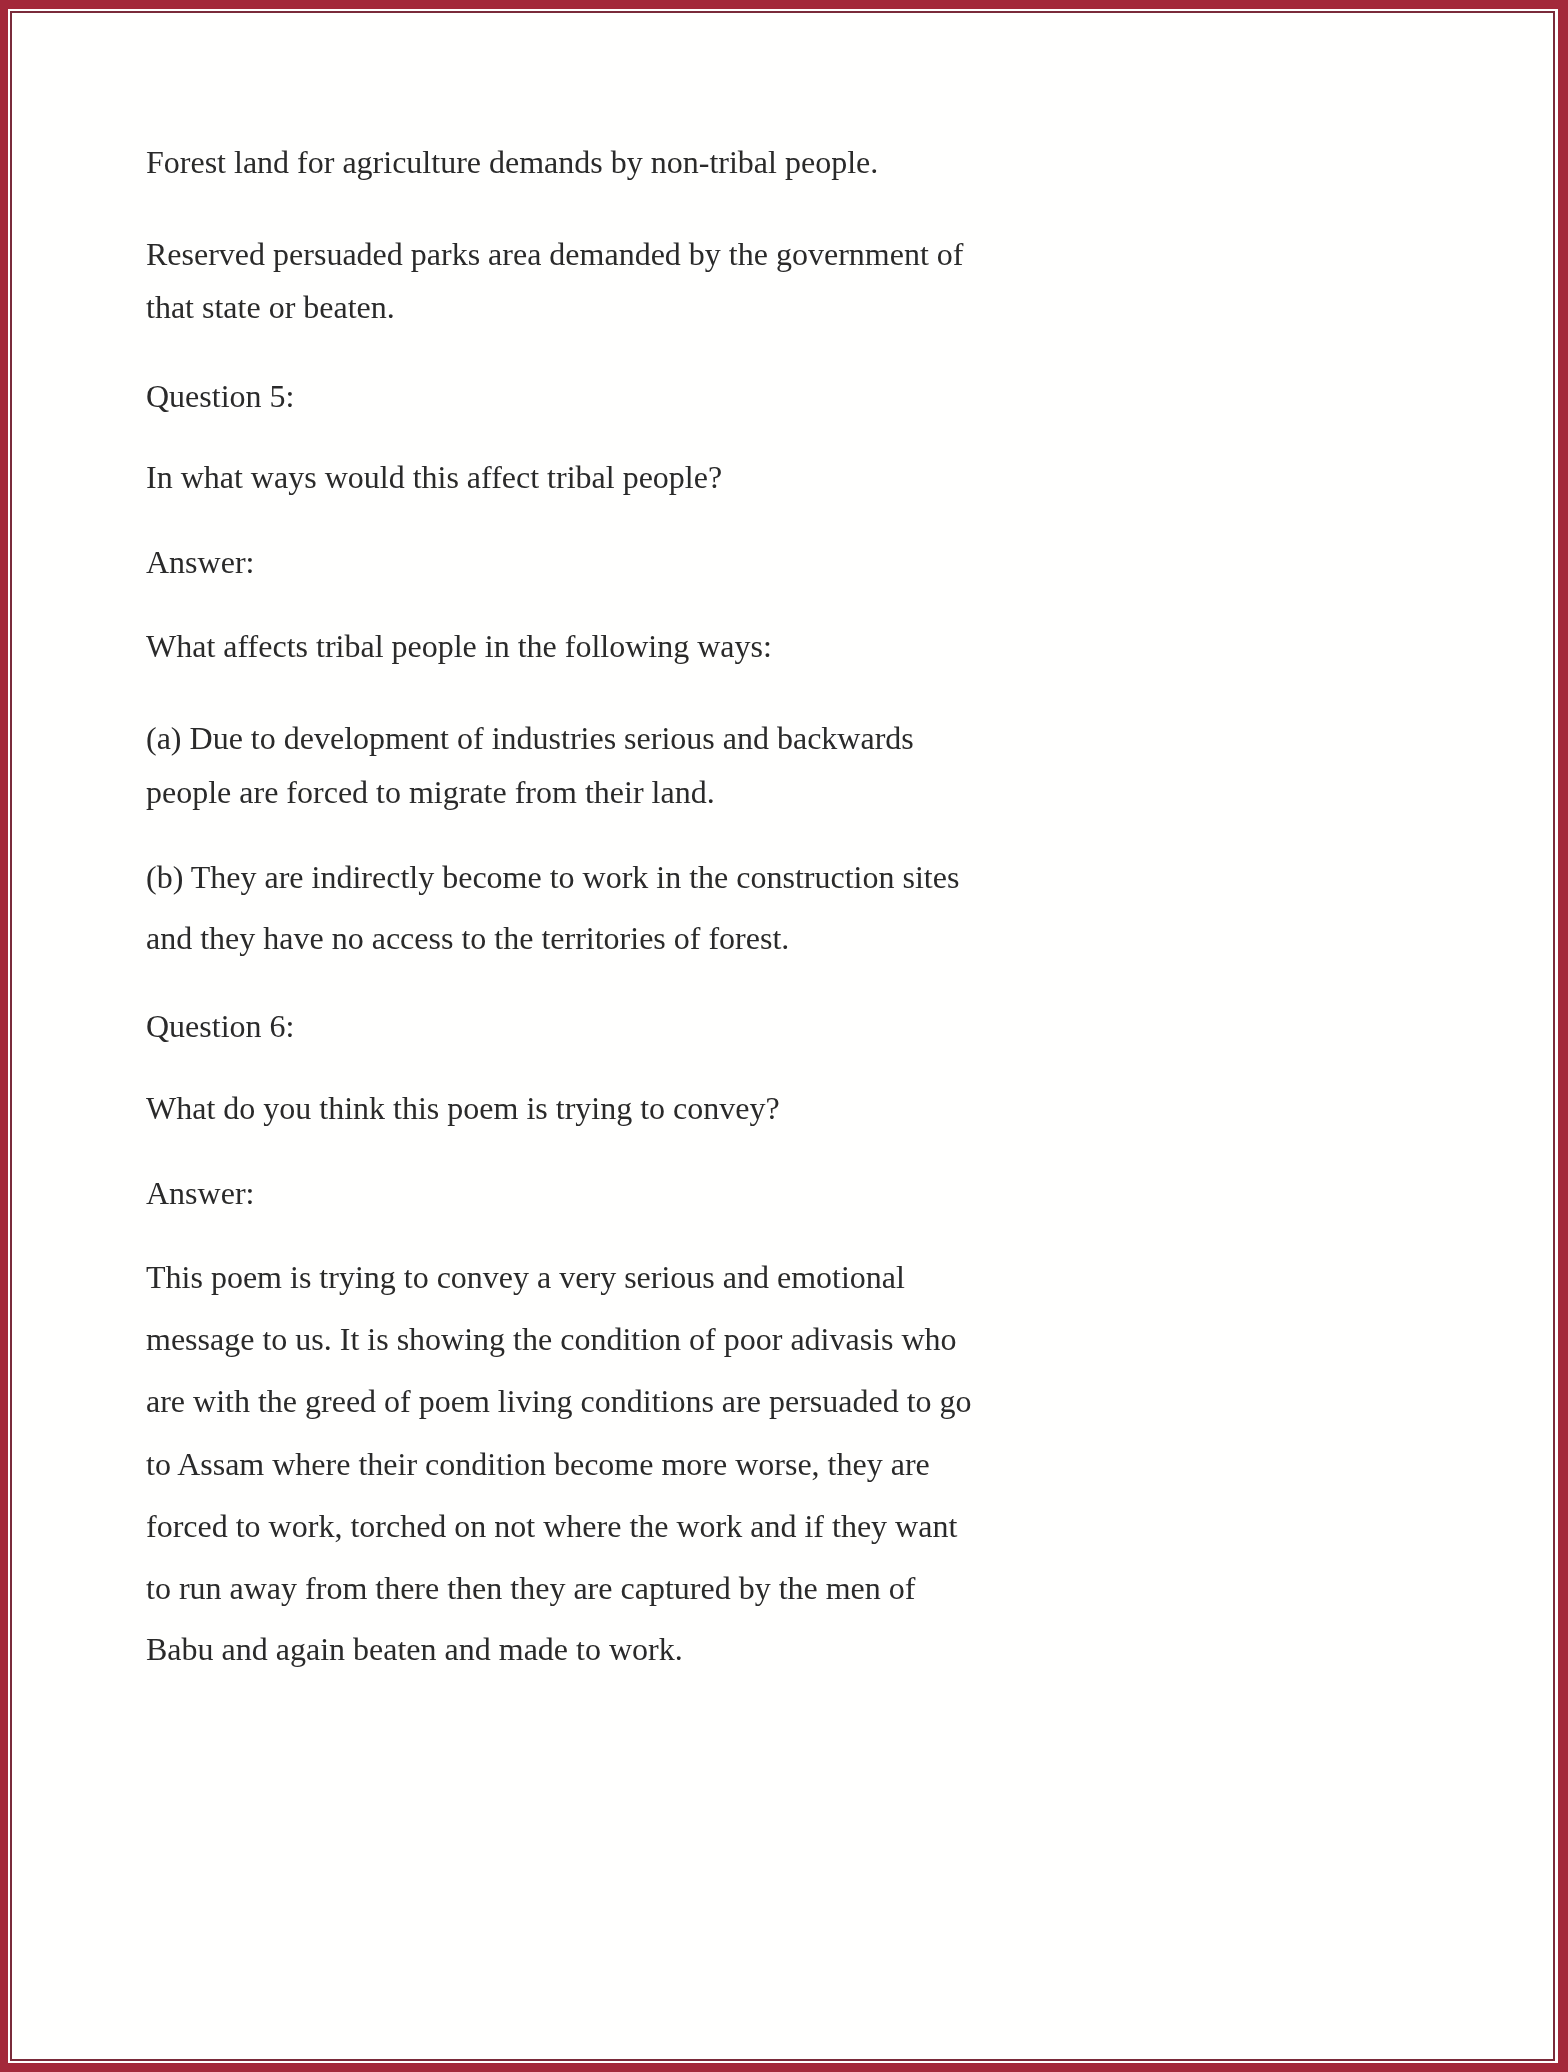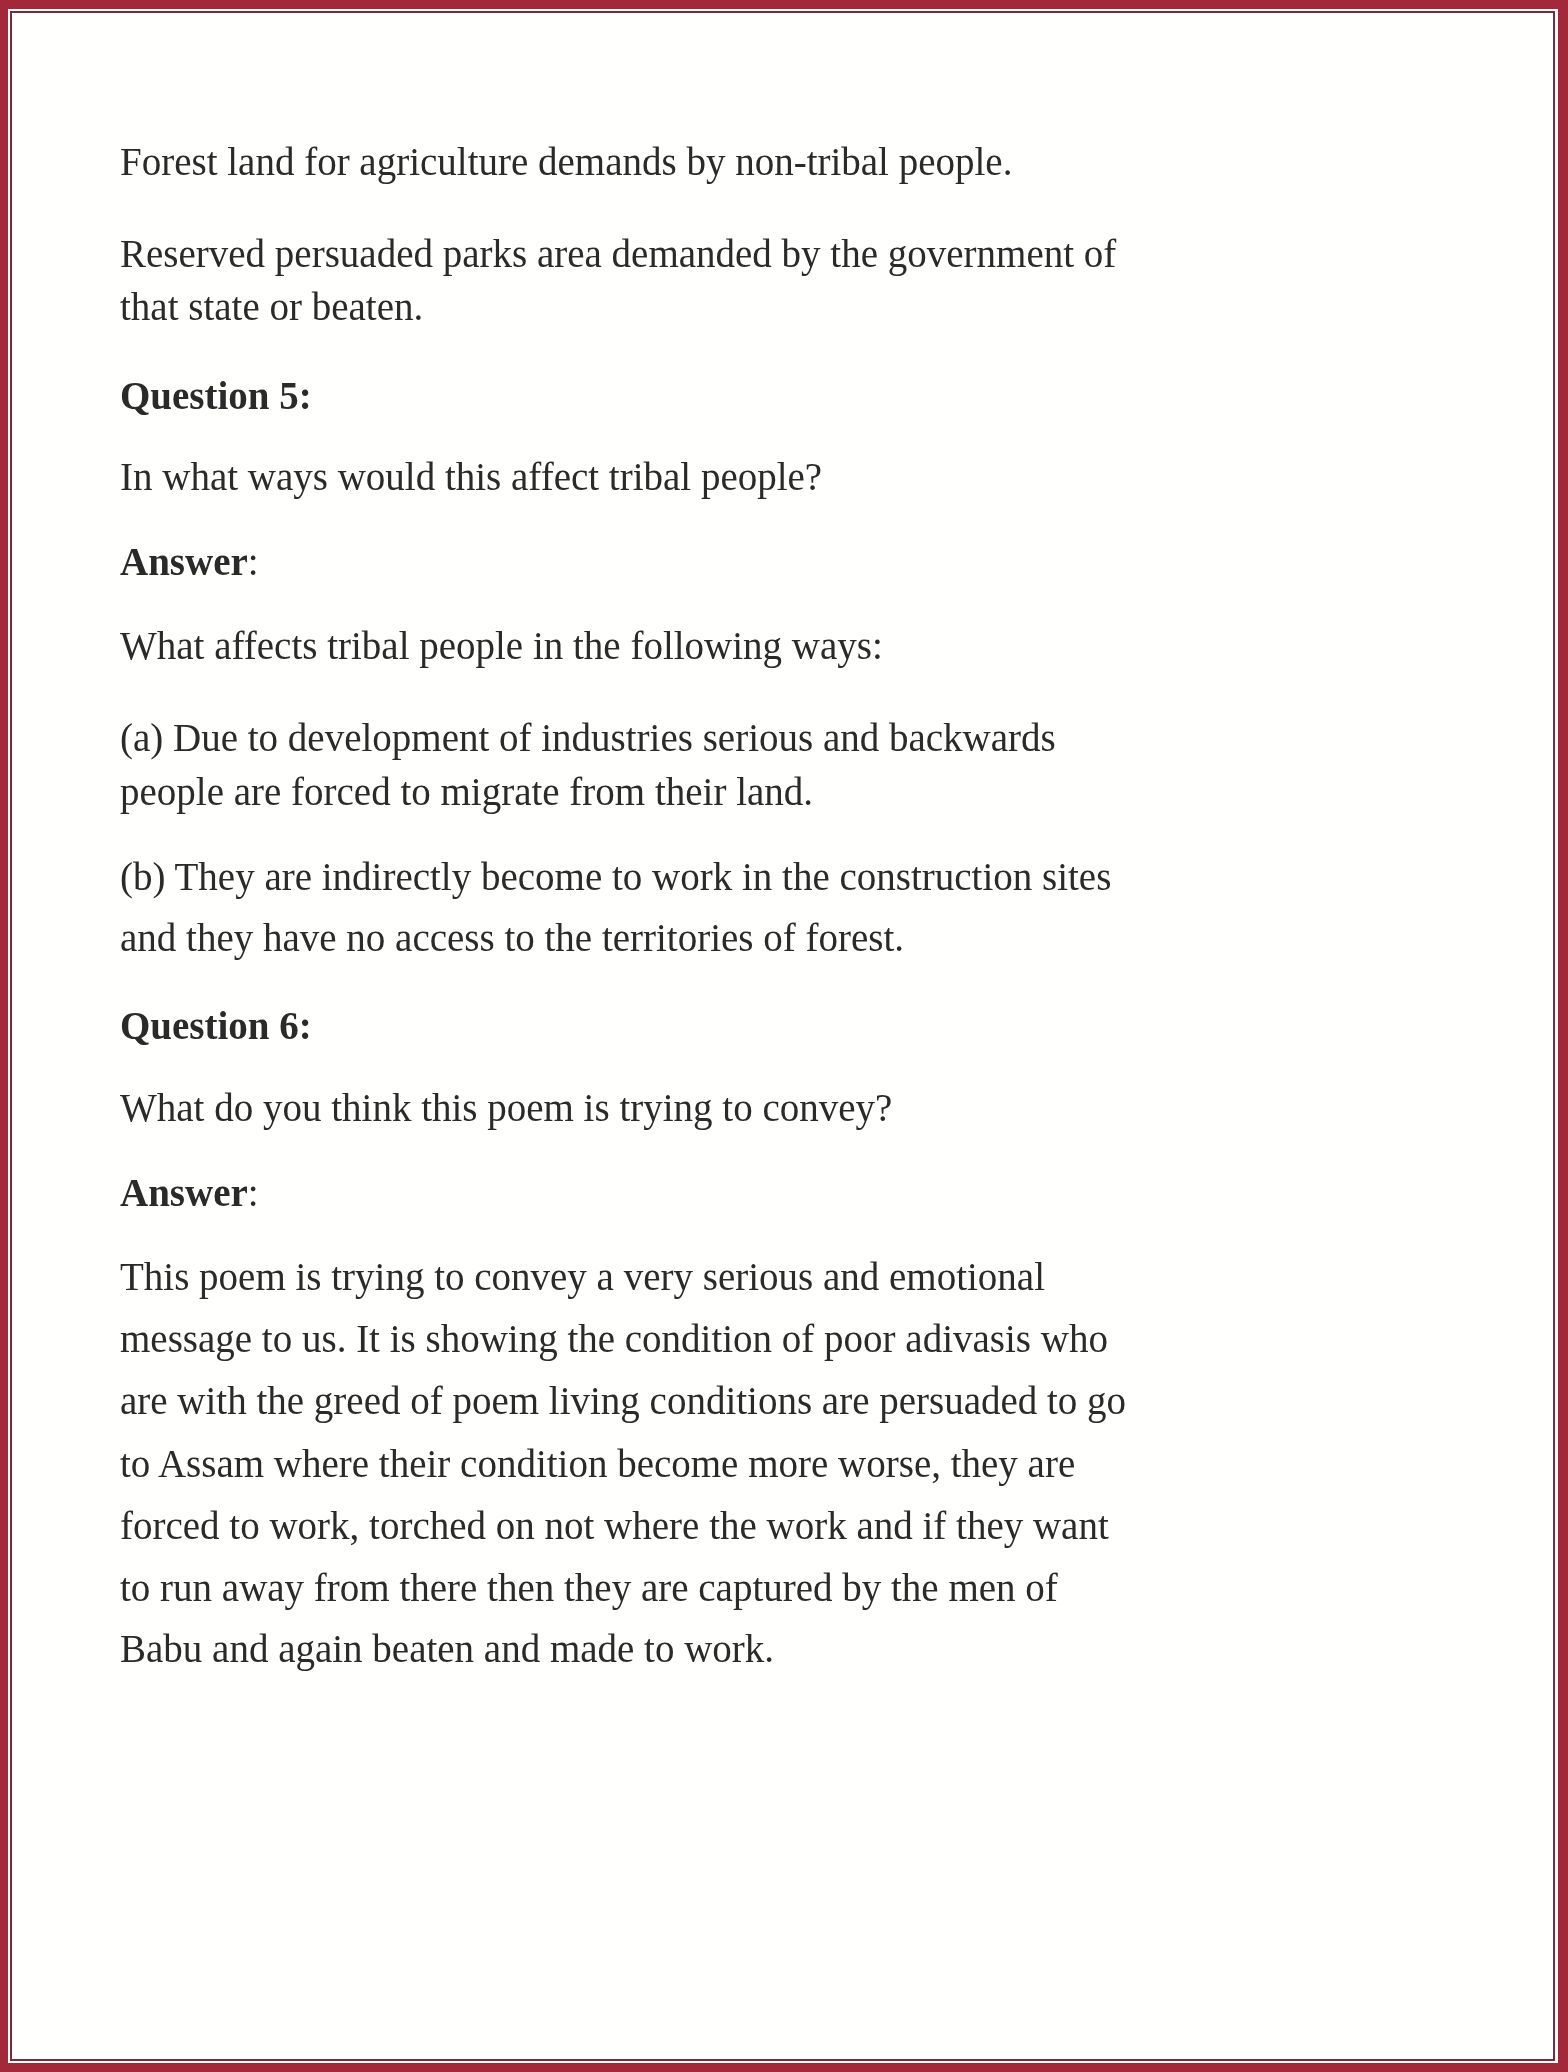--- a/index.html
+++ b/index.html
@@ -11,25 +11,25 @@
   .page-outer {
     position: absolute; left: 8px; top: 9px; right: 10px; bottom: 9px;
     background: #ffffff;
   }
   .page-inner {
     position: absolute; left: 2px; top: 2px; right: 3px; bottom: 2px;
     border: 2px solid #7a2b3a;
     background: #fffffe;
   }
   .line {
-    position: absolute; left: 120px;
-    font-size: 39px; line-height: 48px; height: 48px;
+    position: absolute; left: 146px;
+    font-size: 32px; line-height: 48px; height: 48px;
     color: #2a2a2a; white-space: nowrap;
   }
-  .bold { font-weight: bold; }
+  .bold { font-weight: normal; }
   .normal { font-weight: normal; }
 </style>
 </head>
 <body>
 
 <div class="page-outer">
   <div class="page-inner"></div>
 </div>
 
 <div>

